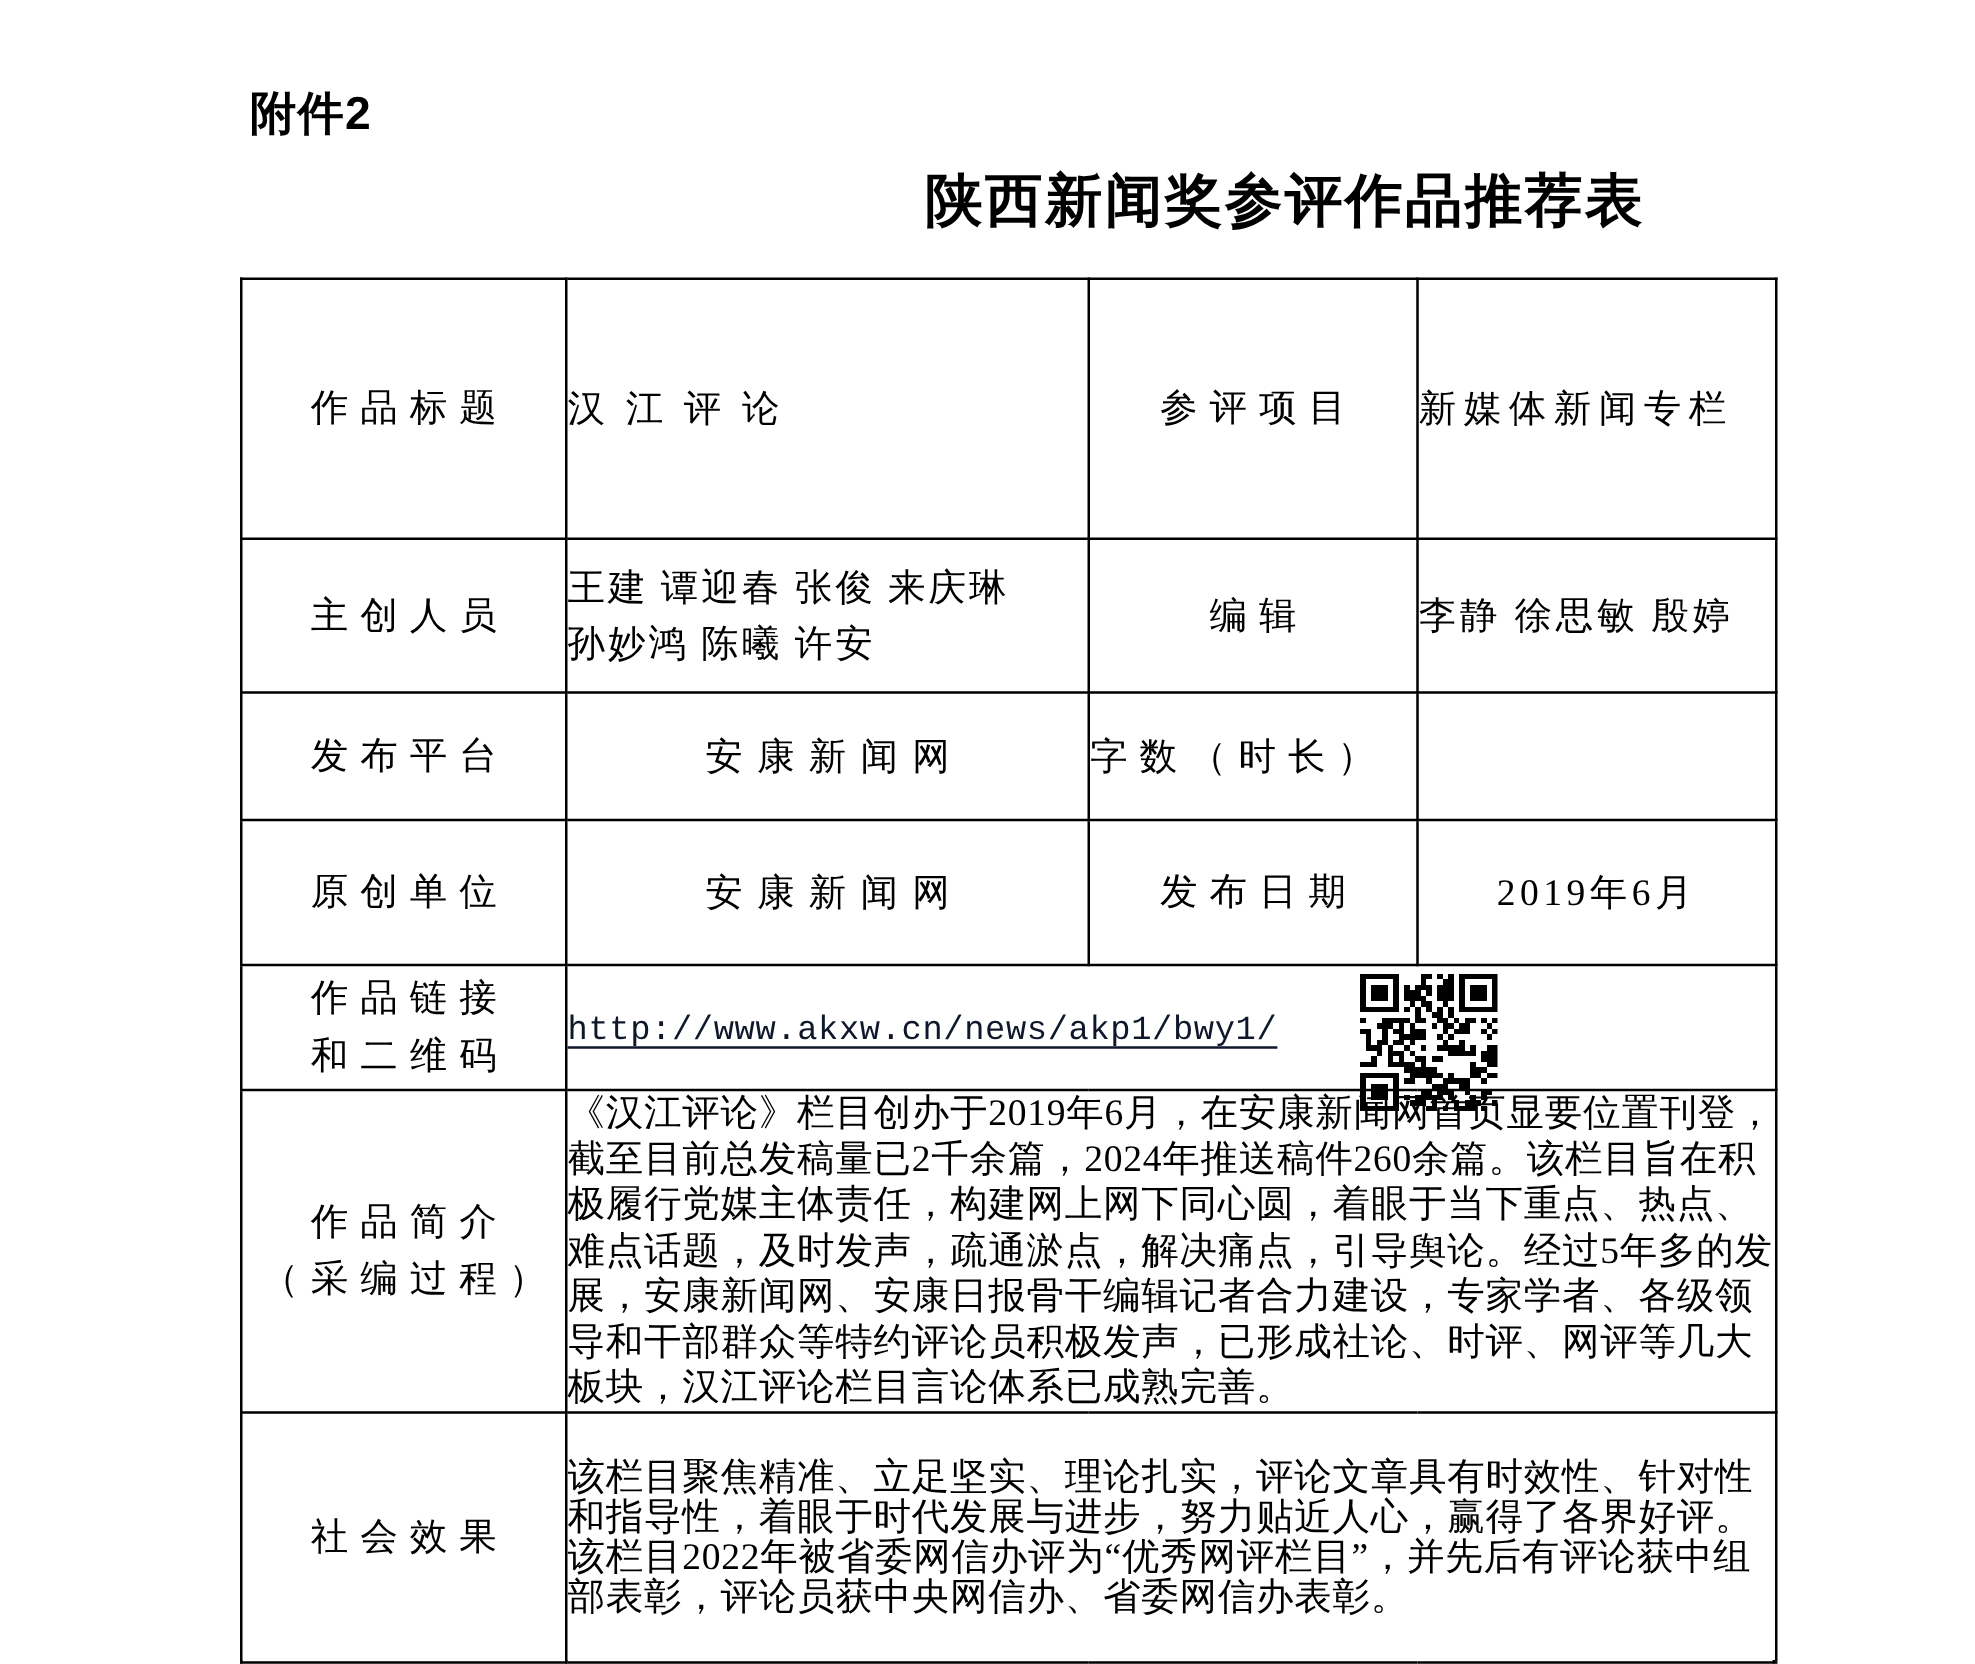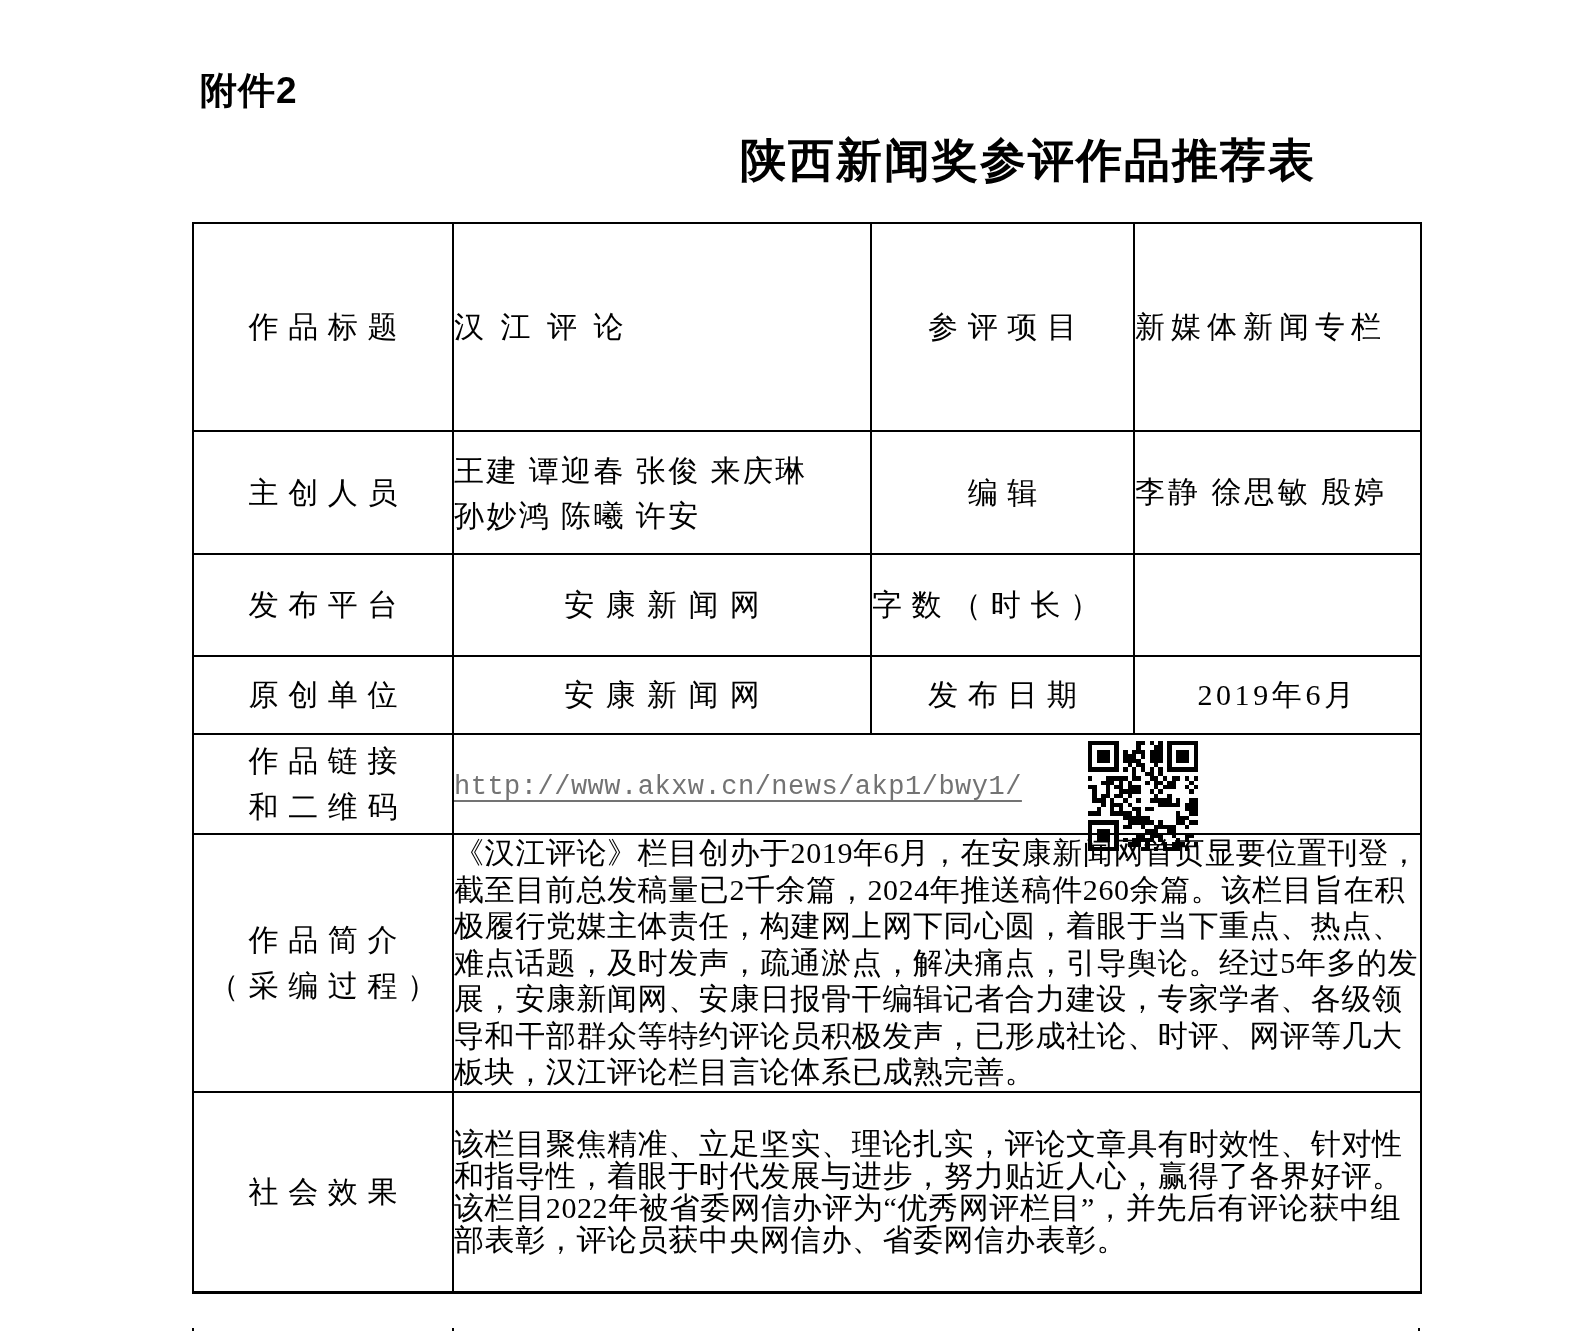--- a/index.html
+++ b/index.html
@@ -37,21 +37,21 @@
   }
   table.form td {
     border: 2px solid #000;
     vertical-align: middle;
     font-size: 30px;
     padding: 0;
   }
   tr.r1 { height: 208px; }
   tr.r2 { height: 123px; }
   tr.r3 { height: 102px; }
-  tr.r4 { height: 78px; }
+  tr.r4 { height: 116px; }
   tr.r5 { height: 100px; }
   tr.r6 { height: 257px; }
   tr.r7 { height: 201px; }
   tr.r7 td { border-bottom-width: 3px; }
   td.lbl {
     text-align: center;
     letter-spacing: 0.32em;
     text-indent: 0.32em;
     line-height: 44px;
   }
@@ -72,21 +72,21 @@
   }
   td.date-cell { text-align: center; letter-spacing: 0.12em; }
   td.link-cell {
     position: relative;
     vertical-align: top;
     padding: 8px 0 0 6px;
   }
   .hyperlink {
     font-family: "Liberation Mono", "DejaVu Sans Mono", monospace;
     font-size: 27px;
-    color: #737373;
+    color: #0f172a;
     text-decoration: underline;
     text-underline-offset: 6px;
     letter-spacing: 0.5px;
     cursor: pointer;
   }
   .qr {
     position: absolute;
     left: 634px; top: 6px;
     width: 110px; height: 110px;
   }

